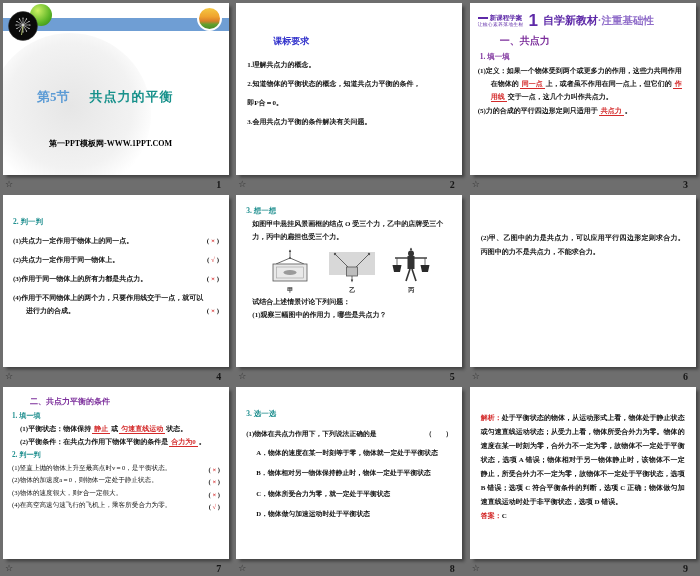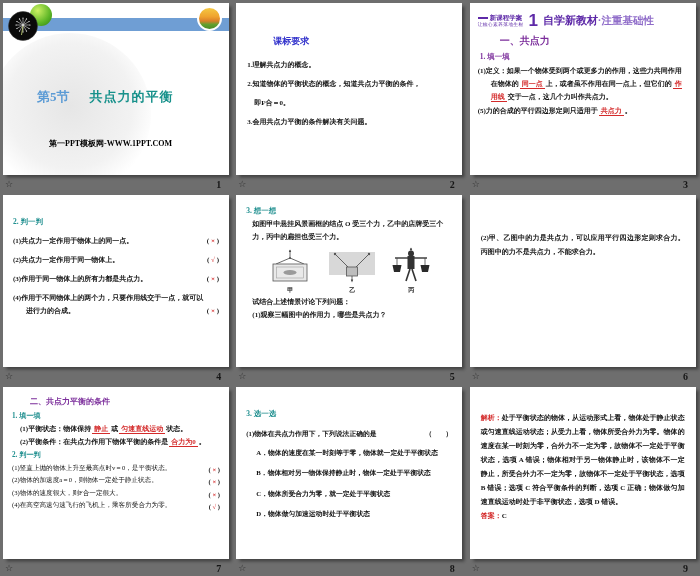--- a/index.html
+++ b/index.html
@@ -36,21 +36,21 @@
     background:linear-gradient(180deg,#f4c843 0%,#efa22e 42%,#d97f2a 62%,#63a030 78%,#4c8b26 100%);}
   .s1 .titlerow{position:absolute;left:34px;top:85px;display:flex;gap:20px;align-items:baseline;}
   .s1 .sec{font-size:13px;font-weight:bold;color:#5b9bd5;}
   .s1 .ttl{font-size:13px;font-weight:bold;color:#17918b;letter-spacing:1px;}
   .s1 .foot{position:absolute;left:46px;top:135px;font-size:8px;font-weight:bold;color:#000;}
 
   
   .s2{padding:32px 9px 0 11px;}
   .s2 .t{font-size:9px;font-weight:bold;color:#3333cc;margin:0 0 12px 26px;}
   .s2 .ln{font-size:7px;font-weight:bold;margin:0 0 9px 0;}
-  .s2 .indent{margin-left:7px;}
+  .s2 .indent{margin-left:0;}
 
   
   .s3{padding:9px 8px 0 8px;}
   .brandrow{display:flex;align-items:center;gap:5px;font-family:"Liberation Sans","DejaVu Sans",sans-serif;}
   .logo{color:#5e2aa8;line-height:1.2;}
   .logo .nm{font-size:6.5px;font-weight:bold;display:flex;align-items:center;gap:2px;}
   .logo .bar{display:inline-block;width:10px;height:2px;background:#5e2aa8;}
   .logo .tg{font-size:4.8px;letter-spacing:.3px;}
   .bignum{font-size:17px;font-weight:bold;color:#5e2aa8;line-height:1;}
   .htitle{font-size:11px;font-weight:bold;color:#5e2aa8;}

